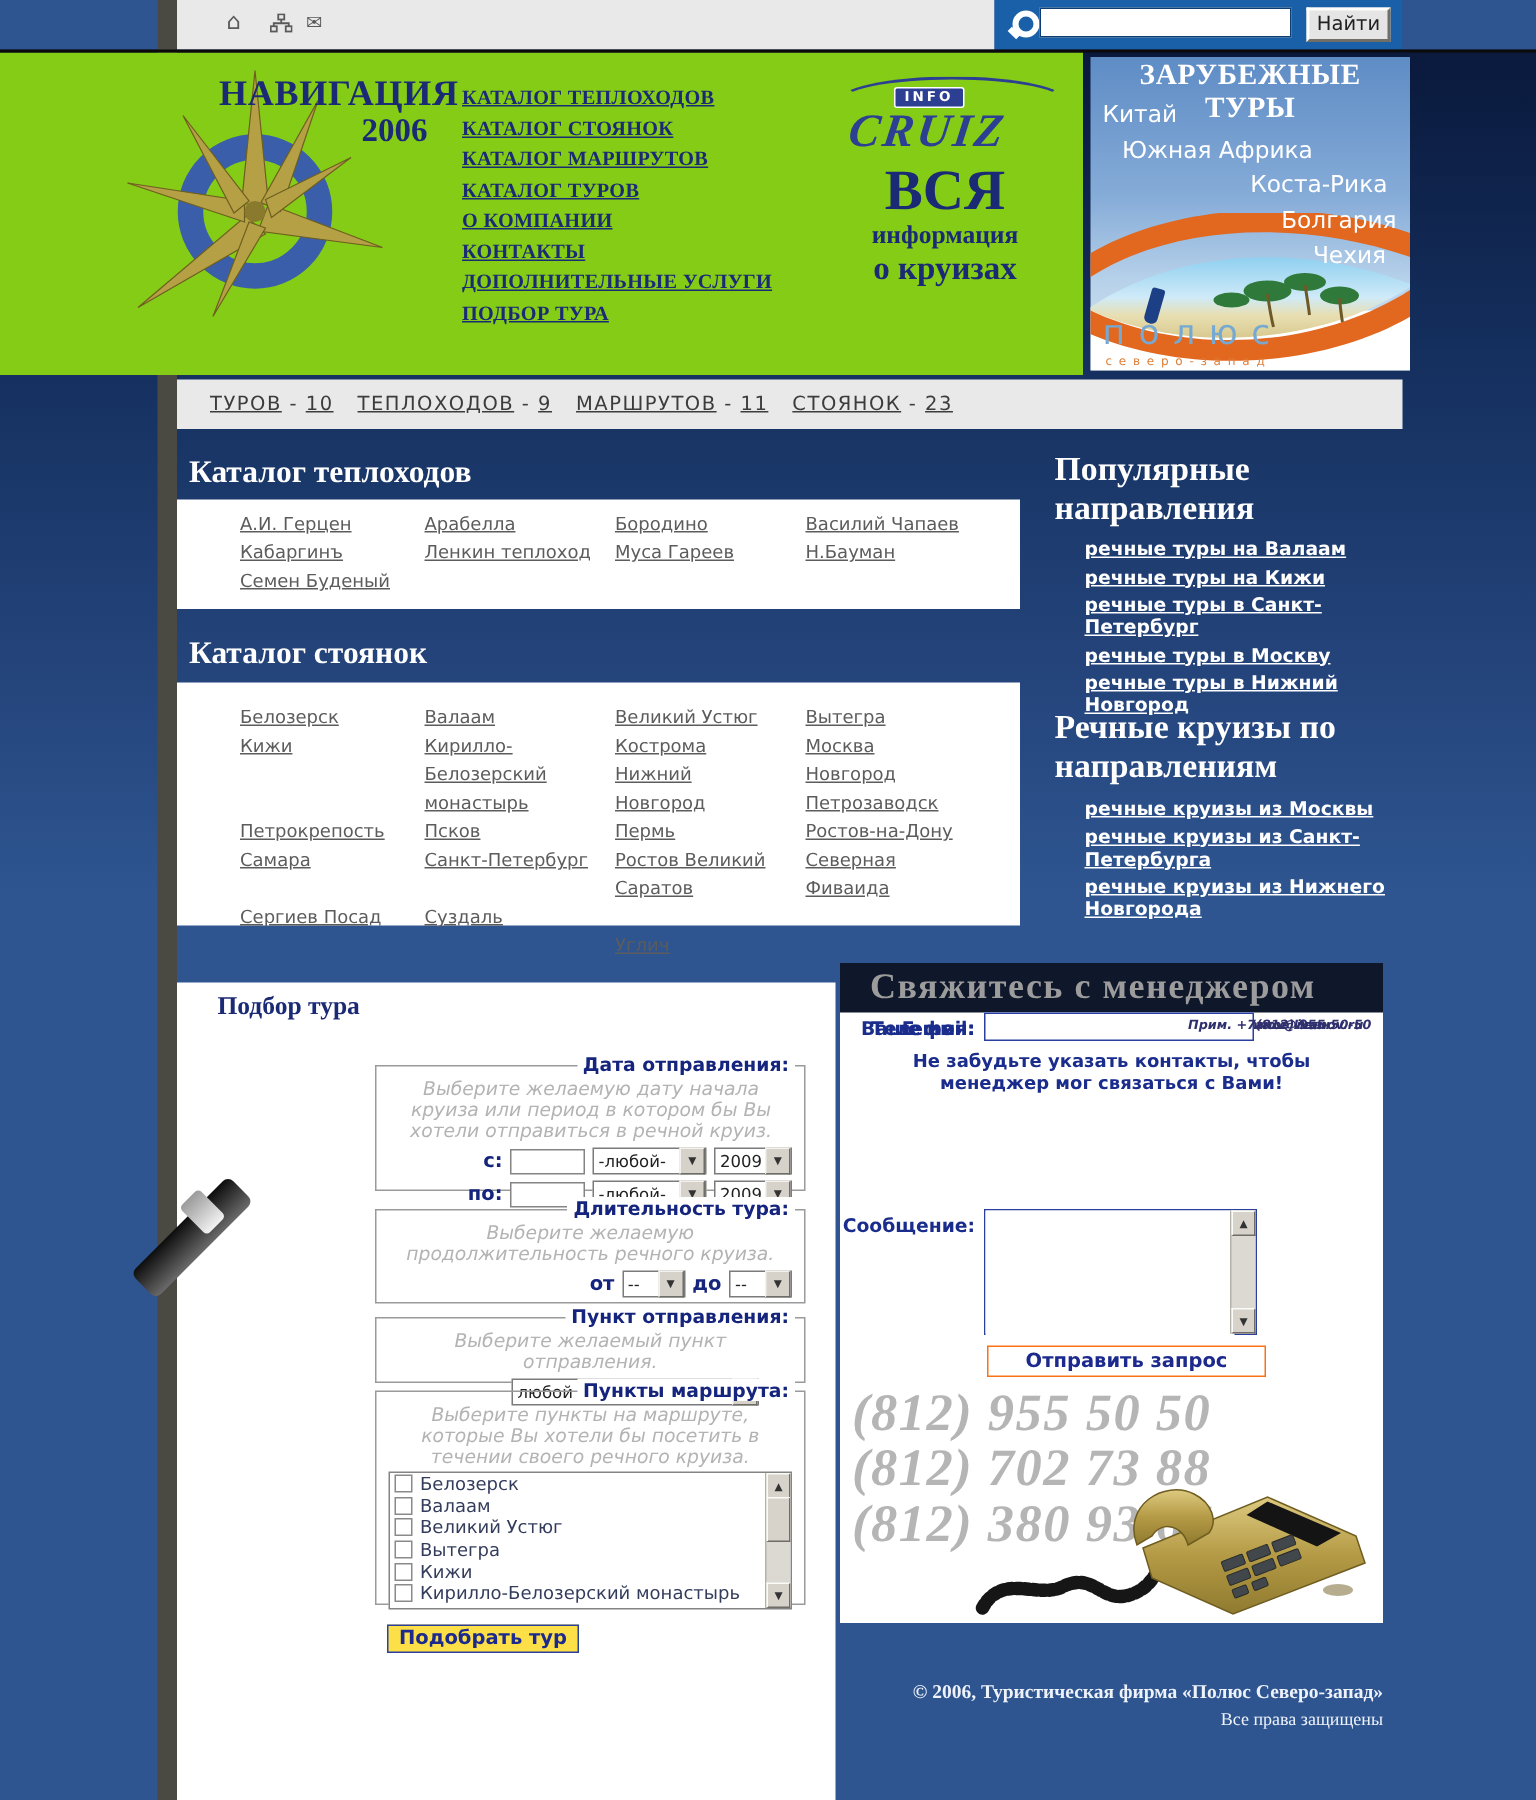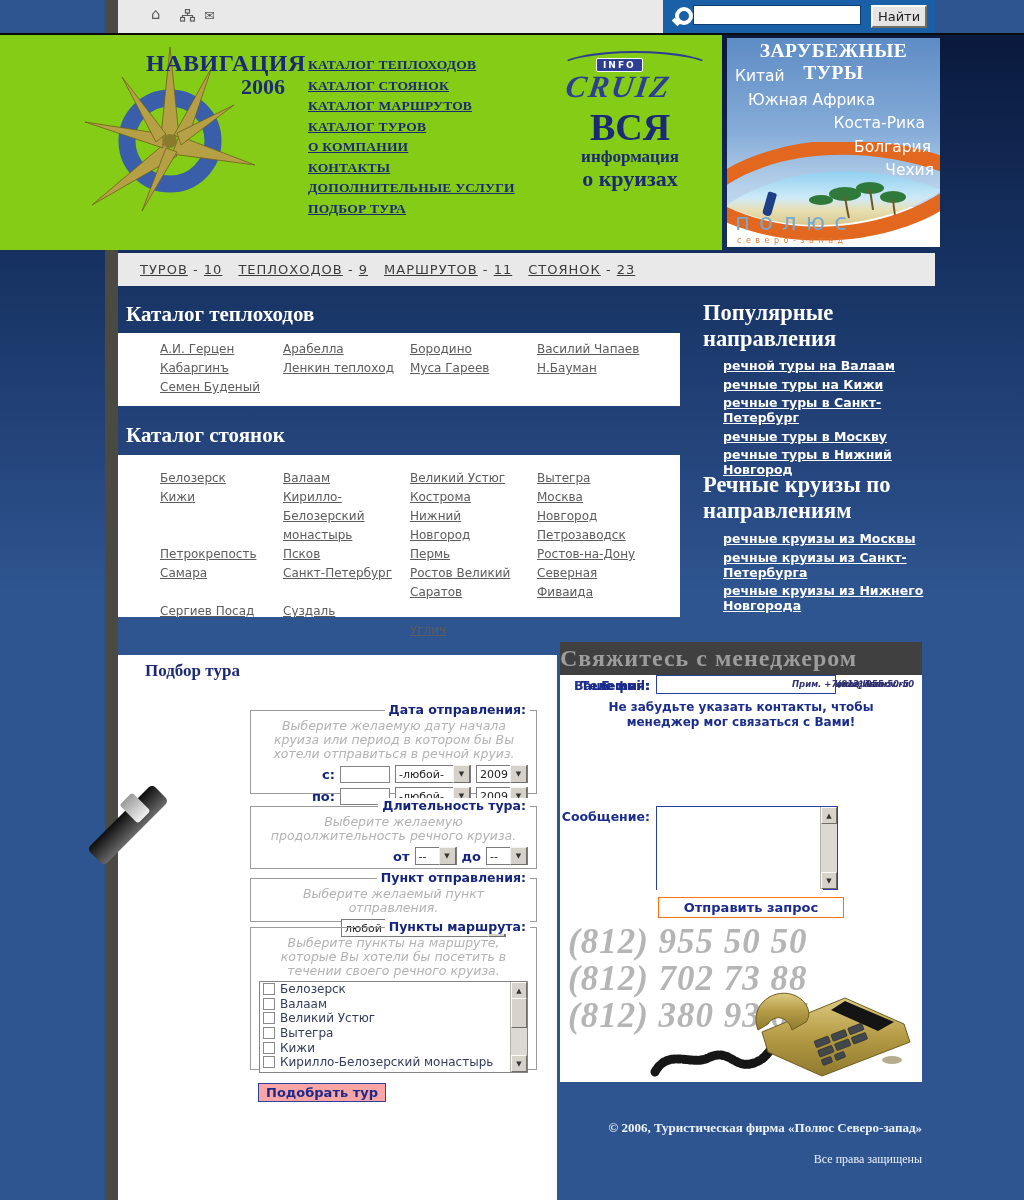--- a/index.html
+++ b/index.html
@@ -56,21 +56,21 @@
   .banner{position:absolute;left:727px;top:38px;width:213px;height:209px;overflow:hidden;z-index:2;cursor:pointer;
           background:linear-gradient(180deg,#5e8cc5 0%,#86acd8 45%,#b8d2ea 72%,#d8e6f4 100%);}
   .banner-title{margin-top:2px;text-align:center;font-family:"Liberation Serif",serif;font-weight:bold;
                 font-size:19.5px;color:#fff;letter-spacing:.5px;}
   .dests{position:absolute;left:0;top:27px;width:100%;z-index:2;}
   .dest{font-size:15.5px;line-height:23.5px;color:#fff;}
   .dests div.dest:nth-of-type(1){text-align:left;padding-left:8px;}
   .dests div.dest:nth-of-type(2){text-align:left;padding-left:21px;}
   .dests div.dest:nth-of-type(3){text-align:right;padding-right:15px;}
   .dests div.dest:nth-of-type(4){text-align:right;padding-right:9px;}
-  .dests div.dest:nth-of-type(5){text-align:right;padding-right:6px;}
+  .dests div.dest:nth-of-type(5){text-align:right;padding-right:16px;}
   .banner-white{position:absolute;left:0;bottom:0;width:100%;height:40px;background:#fff;}
   .eye{position:absolute;left:-2px;top:104px;z-index:1;}
   .brand{position:absolute;left:8px;bottom:12px;font-size:23px;color:#76a9d2;letter-spacing:9px;z-index:2;}
   .brush{position:absolute;left:38px;bottom:31px;width:9px;height:24px;background:#1d3f85;border-radius:2px 2px 4px 4px;
          transform:rotate(16deg);z-index:3;}
   .brand-sub{position:absolute;left:10px;bottom:2px;font-size:8px;color:#dd7f38;letter-spacing:4.5px;z-index:2;}
 
   
   .stats{position:absolute;left:118px;top:253px;width:817px;height:33px;background:#e9e9e9;z-index:2;
          display:flex;align-items:center;gap:16px;padding-left:22px;box-sizing:border-box;}
@@ -126,51 +126,51 @@
   .lb-row{display:flex;align-items:center;height:14.6px;gap:5px;padding-left:3px;cursor:pointer;}
   .cb{width:10px;height:10px;border:1px solid #8a8a8a;background:#fff;flex:0 0 auto;}
   .lb-label{font-size:12px;color:#343c5c;white-space:nowrap;}
   .vsb{position:absolute;right:0;top:0;bottom:0;width:16px;background:#dcd9d3;border-left:1px solid #b5b2ac;}
   .vsb-btn{height:15px;background:#d7d3cb;border:1px solid;border-color:#fbfbf8 #6f6d66 #6f6d66 #fbfbf8;
            font-size:7px;color:#333;display:flex;align-items:center;justify-content:center;cursor:pointer;}
   .vsb-down{position:absolute;bottom:0;left:0;right:0;}
   .vsb-up{position:absolute;top:0;left:0;right:0;}
   .vsb-thumb{position:absolute;top:16px;left:0;right:0;height:28px;background:#d7d3cb;border:1px solid;
              border-color:#fbfbf8 #6f6d66 #6f6d66 #fbfbf8;}
-  .pf-btn{position:absolute;left:140px;top:428px;width:128px;height:19px;background:#fca5a5;border:1px solid #2b3f9e;
+  .pf-btn{position:absolute;left:140px;top:428px;width:128px;height:19px;background:#fde047;border:1px solid #2b3f9e;
           color:#1b2a8c;font-weight:bold;font-size:13px;font-family:"DejaVu Sans",sans-serif;cursor:pointer;padding:0;}
   .fs-date{top:55px;height:84px;} .fs-dur{top:151px;height:63px;}
   .fs-dep{top:223px;height:44px;} .fs-route{top:272px;height:143px;}
   .fs-dep .frow{justify-content:center;padding-left:60px;}
 
   
   .pc{position:absolute;left:560px;top:642px;width:362px;height:440px;background:#fff;z-index:2;}
-  .pc-title{height:33px;background:#404040;color:#9c9c9c;font-family:"Liberation Serif",serif;font-weight:bold;
-            font-size:24px;line-height:33px;padding-left:0;letter-spacing:1px;}
+  .pc-title{height:33px;background:#0f172a;color:#9c9c9c;font-family:"Liberation Serif",serif;font-weight:bold;
+            font-size:24px;line-height:33px;padding-left:20px;letter-spacing:1px;}
   .pc-note{position:absolute;left:14px;top:58px;width:334px;text-align:center;font-size:12px;font-weight:bold;
            color:#1b2d8c;line-height:15px;}
   .crow{position:absolute;left:0;right:0;height:22px;} .crow-4{top:164px;}
   .clabel{position:absolute;left:0;width:90px;text-align:right;font-size:12.5px;font-weight:bold;color:#1b2d8c;top:3px;}
   .cinput{position:absolute;left:96px;top:0;width:172px;height:17px;border:1px solid #2b3f9e;font-size:12px;
           padding:0 3px;box-sizing:content-box;}
   .chint{position:absolute;left:232px;top:4px;width:126px;font-size:8.5px;font-style:italic;font-weight:bold;color:#30306e;}
   .tawrap{position:absolute;left:96px;top:164px;width:180px;height:82px;border:1px solid #2b3f9e;background:#fff;}
   .tawrap textarea{position:absolute;left:0;top:0;width:162px;height:80px;border:none;resize:none;outline:none;
                    font-size:12px;font-family:"DejaVu Sans",sans-serif;}
   .pc-btn{position:absolute;left:98px;top:255px;width:186px;height:21px;background:#fff;border:1px solid #f97316;
           color:#1b2a8c;font-weight:bold;font-size:13px;font-family:"DejaVu Sans",sans-serif;cursor:pointer;padding:0;}
   .phones{position:absolute;left:8px;top:281px;font-family:"Liberation Serif",serif;font-style:italic;font-weight:bold;
           font-size:35px;color:#b5b5b5;line-height:37px;letter-spacing:1px;}
   .phone-img{position:absolute;left:80px;top:328px;}
 
   
   .footer{position:absolute;right:102px;top:1120px;text-align:right;color:#eef2fa;
           font-family:"Liberation Serif",serif;z-index:2;}
   .f1{font-size:13px;font-weight:bold;}
-  .f2{font-size:12px;margin-top:16px;}
+  .f2{font-size:12px;margin-top:3px;}
 </style>
 </head>
 <body>
 
 <div class="canvas">
   <div class="bg"></div>
   <div class="strip"></div>
 
   <div class="topbar">
     <div class="tb-left"></div>
@@ -296,21 +296,21 @@
         <a class="glink">Ленкин теплоход</a>
         <a class="glink">Муса Гареев</a>
         <a class="glink">Н.Бауман</a>
         <a class="glink">Семен Буденый</a>
       </div>
   </div>
 
   <div class="side-h" style="top:300px;width:210px;">Популярные направления</div>
   <div class="side-links" style="top:358px;width:220px;">
 
-  <a class="side-link">речной туры на Валаам</a>
+  <a class="side-link">речные туры на Валаам</a>
       <a class="side-link">речные туры на Кижи</a>
       <a class="side-link">речные туры в Санкт-Петербург</a>
       <a class="side-link">речные туры в Москву</a>
       <a class="side-link">речные туры в Нижний Новгород</a>
     </div>
 
   <div class="sec-title" style="left:126px;top:423px;">Каталог стоянок</div>
   <div class="box" style="left:118px;top:455px;width:562px;height:162px;">
     <div class="sc sc-1">
 

